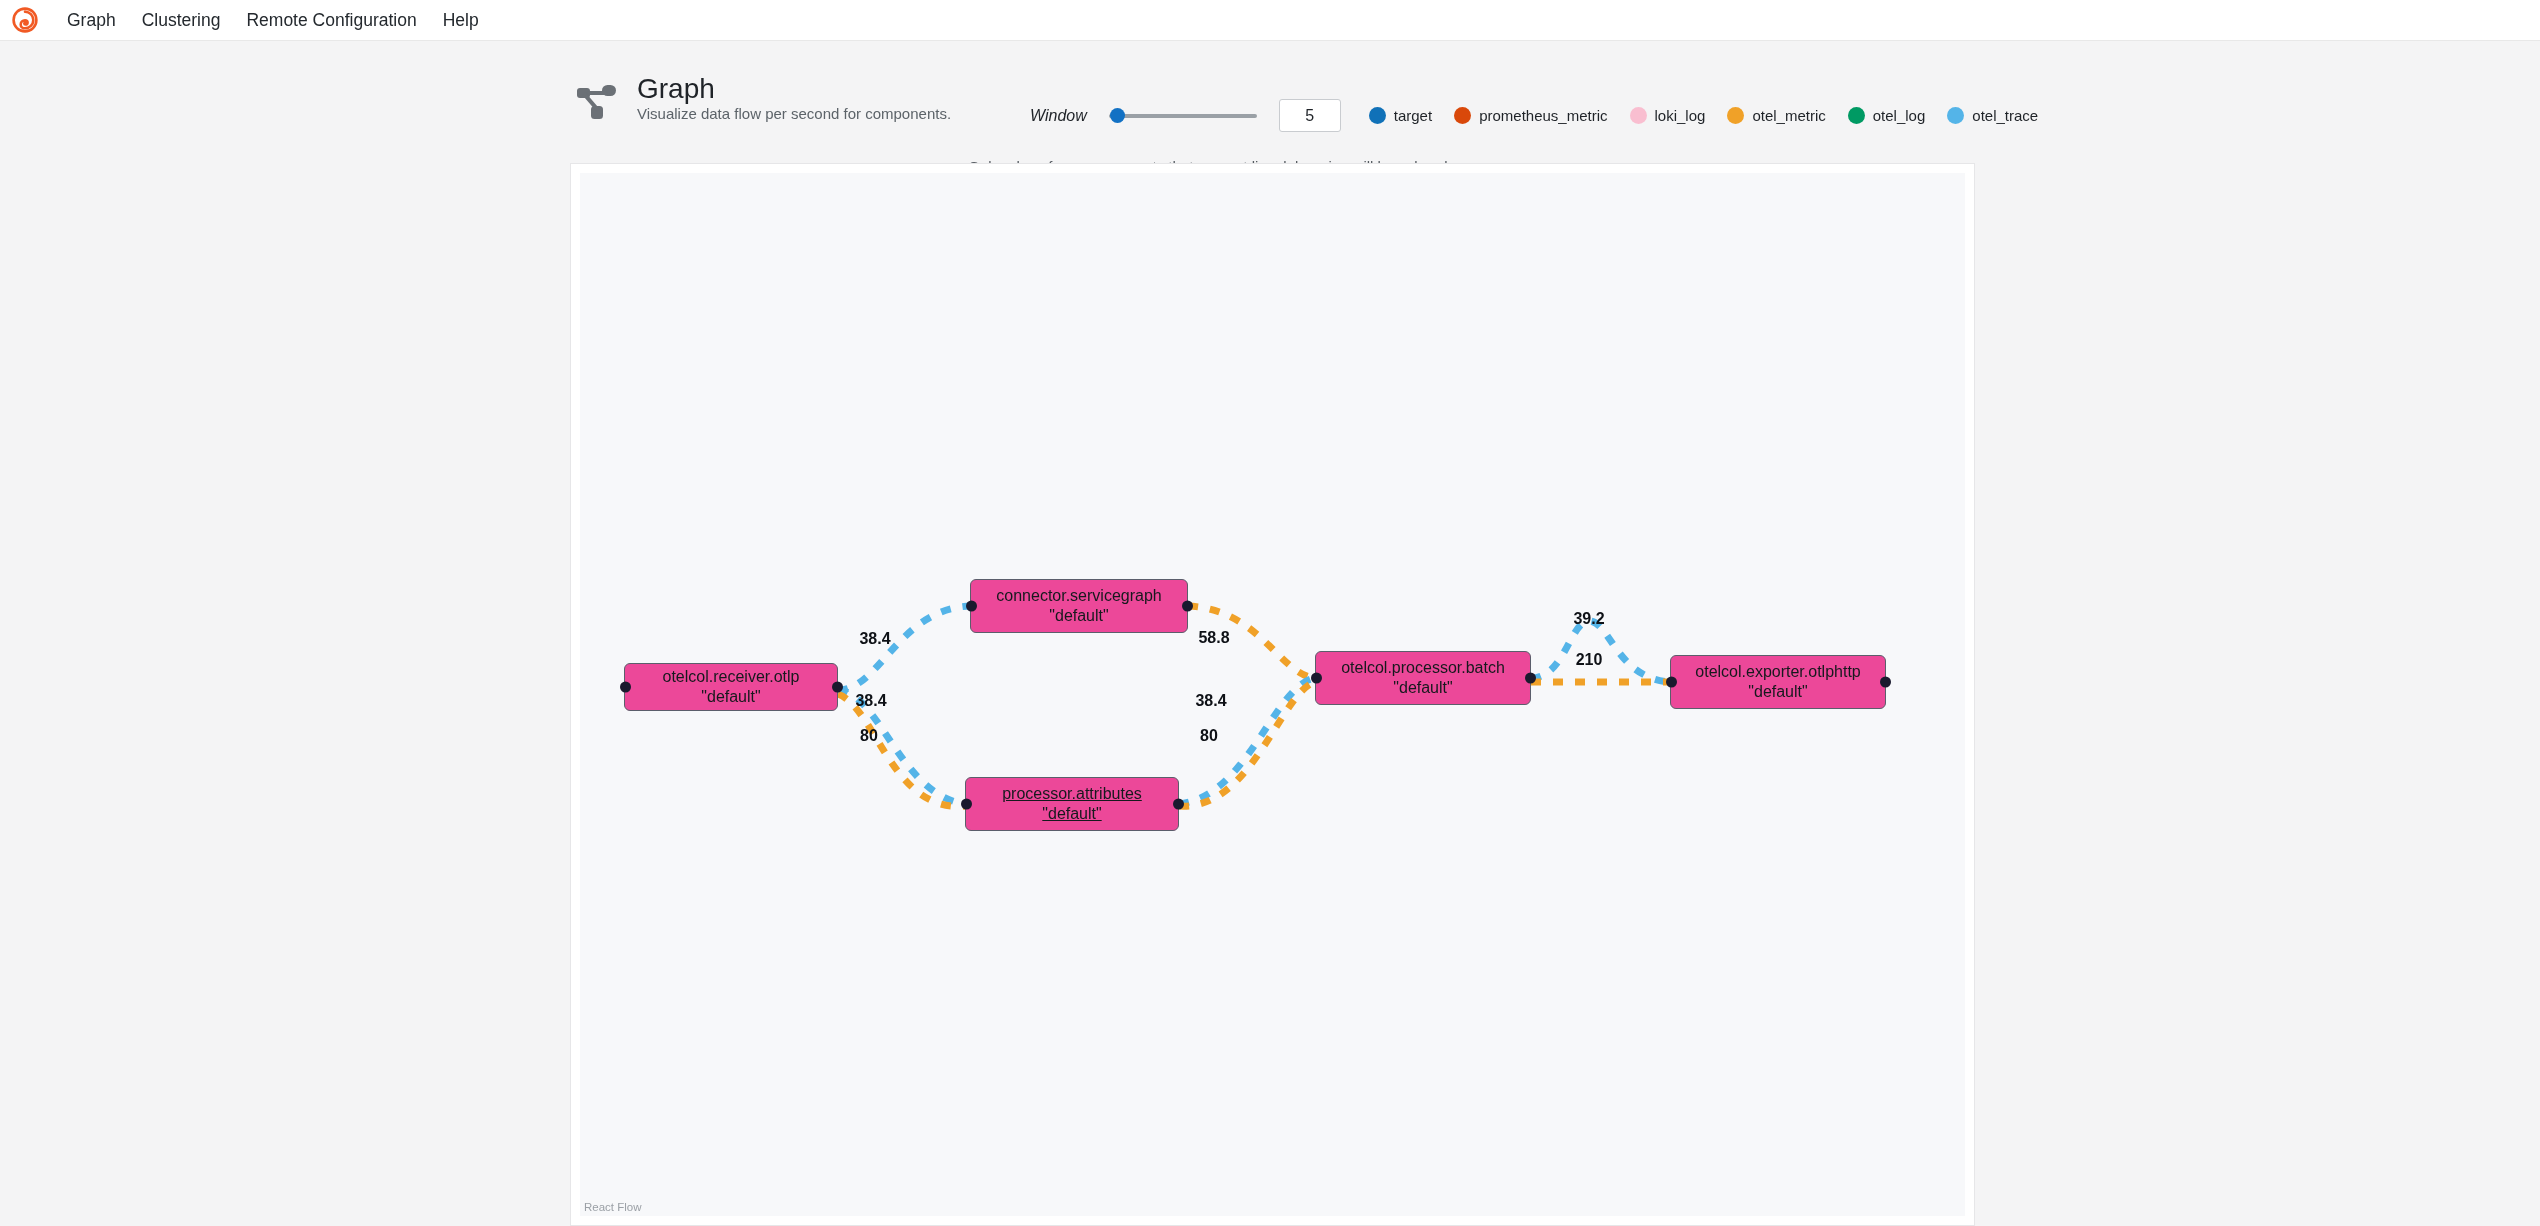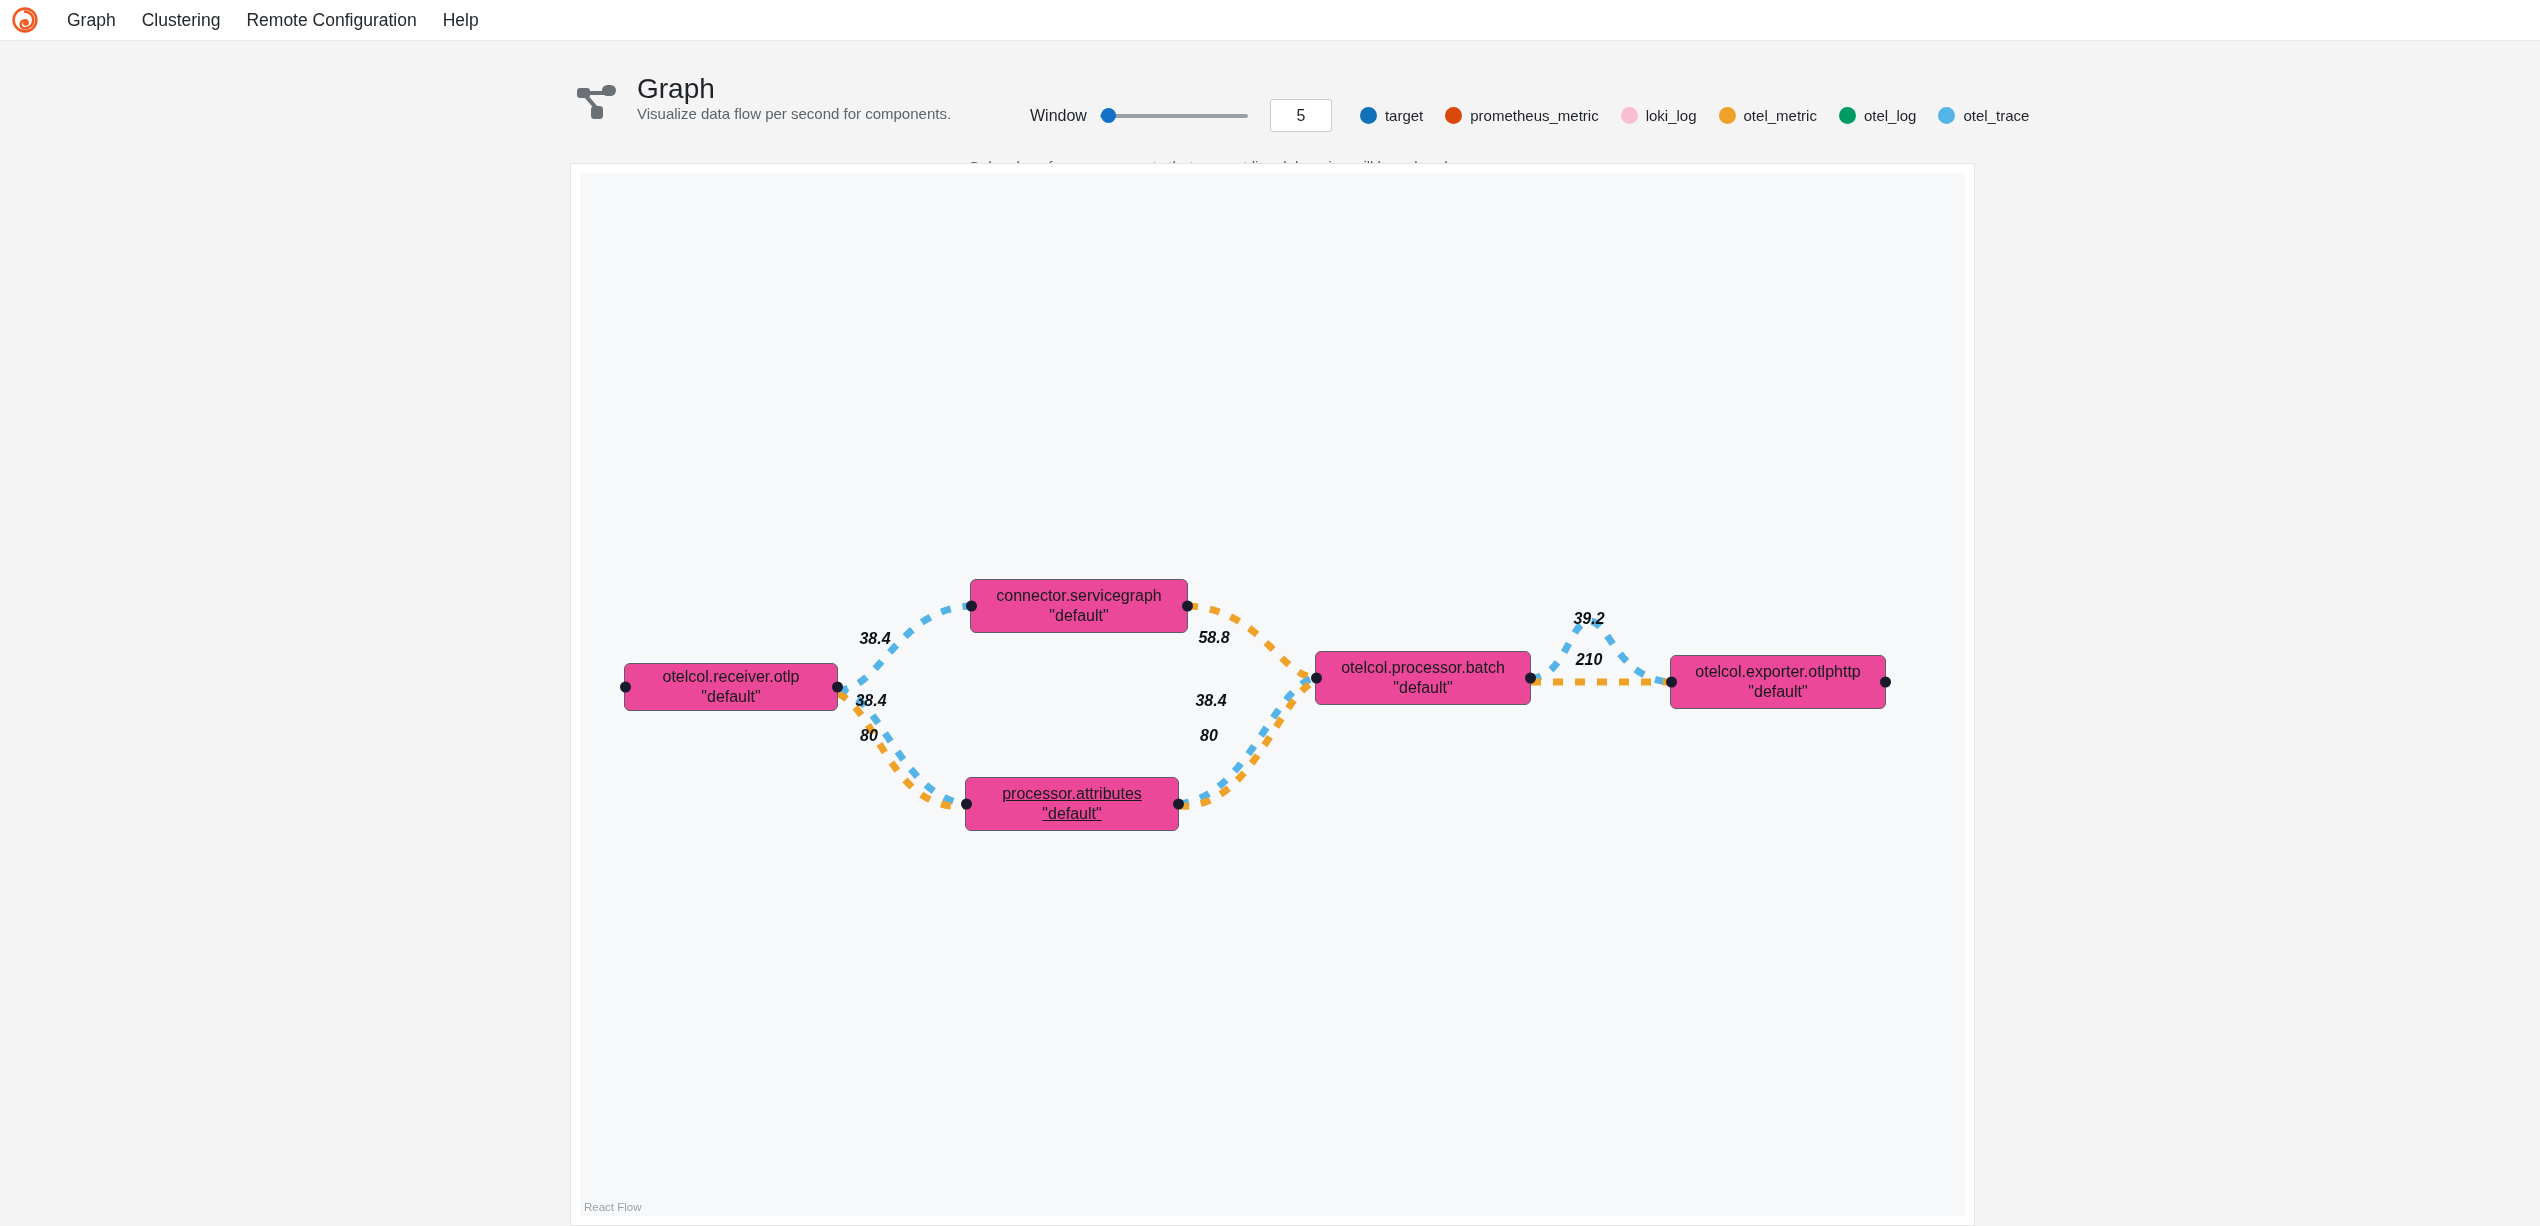--- a/index.html
+++ b/index.html
@@ -74,22 +74,23 @@
   
   .controls-row {
     display: flex;
     align-items: center;
     gap: 0;
     margin-top: 26px;
   }
   .window-label {
     font-size: 16px;
     color: #1f2328;
-    margin-right: 13px;
+    margin-right: 22px;
     white-space: nowrap;
+    font-style: italic;
   }
   .slider-wrap {
     position: relative;
     width: 148px;
     height: 20px;
     display: flex;
     align-items: center;
     cursor: pointer;
     margin-right: 22px;
   }
@@ -209,21 +210,20 @@
 
   
   .edge-label {
     position: absolute;
     font-size: 16px;
     font-weight: bold;
     color: #0e1116;
     white-space: nowrap;
     z-index: 5;
     transform: translate(-50%, -50%);
-    font-style: italic;
   }
 
   .attribution {
     position: absolute;
     left: 4px; bottom: 3px;
     font-size: 11.5px;
     color: #9ba0a6;
     z-index: 7;
   }
 </style>

